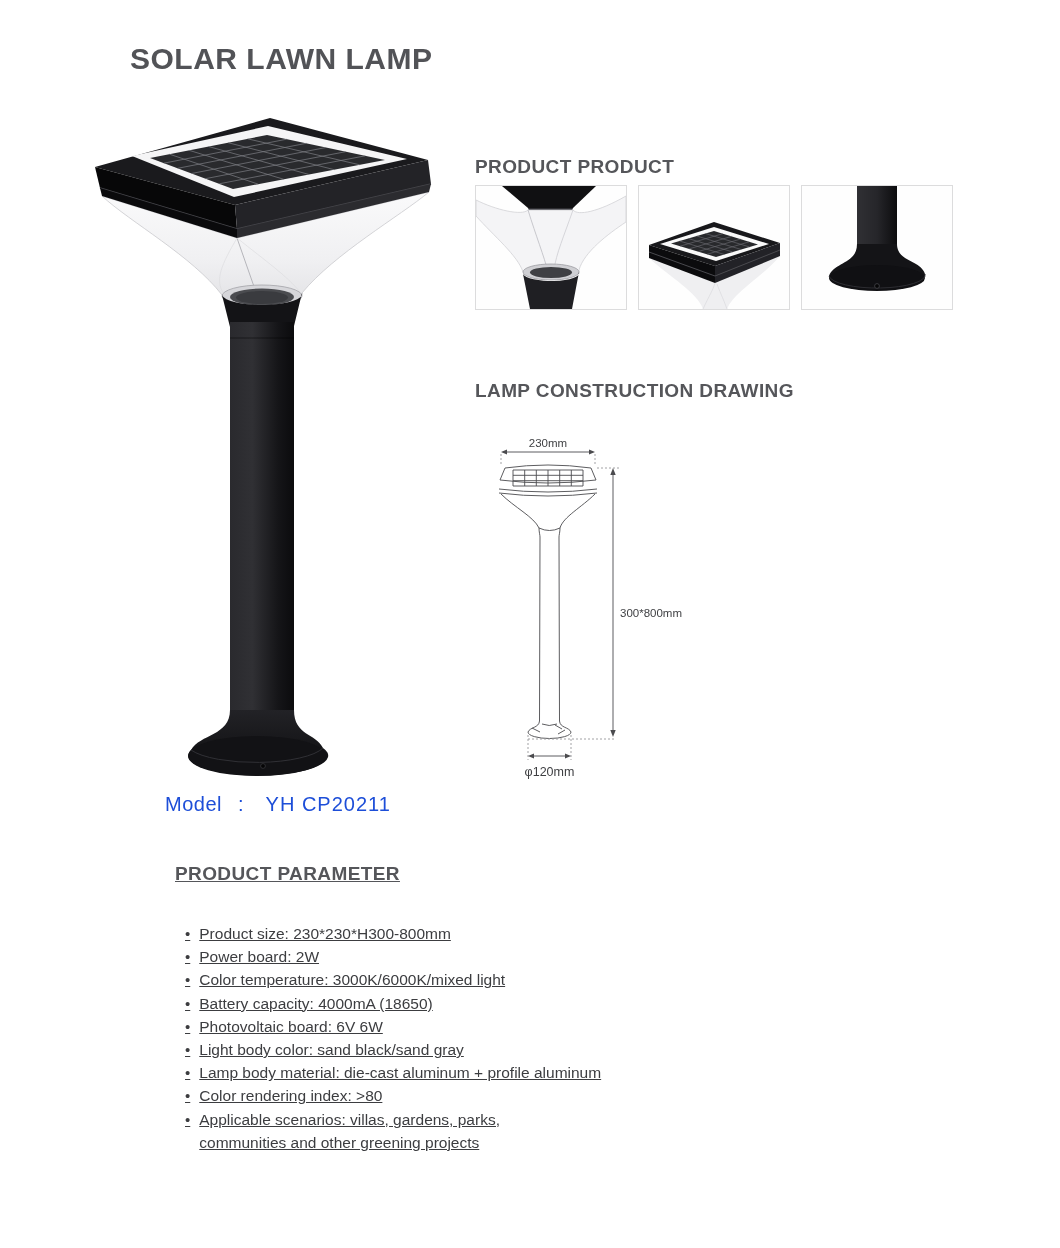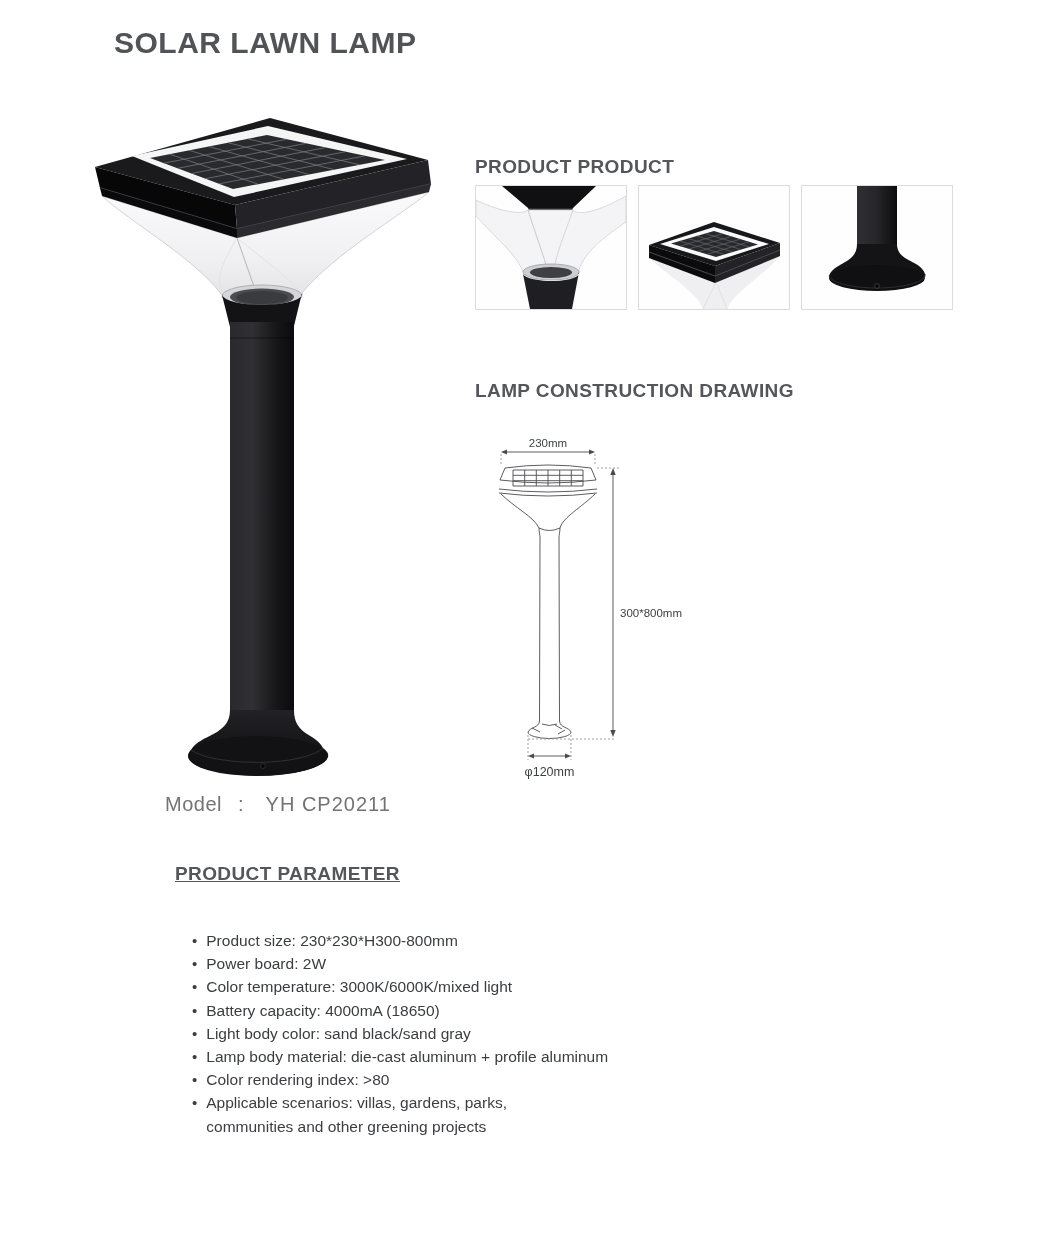--- a/index.html
+++ b/index.html
@@ -1,28 +1,28 @@
 <!DOCTYPE html>
 <html><head>
 <meta charset="utf-8">
 <style>
   html,body{margin:0;padding:0;background:#ffffff;}
   .page{position:relative;width:1060px;height:1248px;background:#ffffff;overflow:hidden;
         font-family:"Liberation Sans", sans-serif;color:#3c3d40;}
   .abs{position:absolute;}
-  h1.title{margin:0;font-size:30px;font-weight:700;color:#525357;letter-spacing:0.5px;}
+  h1.title{margin:16px;font-size:30px;font-weight:700;color:#525357;letter-spacing:0.5px;}
   h2.sec{margin:0;font-size:19px;font-weight:700;color:#55565a;letter-spacing:0.4px;}
   .detail-row{display:flex;gap:11px;}
   .detail-box{width:150px;height:123px;border:1px solid #dcdcdd;background:#fefefe;box-sizing:content-box;}
   .detail-box svg{display:block;}
-  .model-line{font-size:20px;color:#737373;display:flex;align-items:baseline;}
+  .model-line{font-size:20px;color:#1d4ed8;display:flex;align-items:baseline;}
   .model-line .lbl{letter-spacing:0.5px;}
   .model-line .sep{margin:0 22px 0 16px;}
   .model-line .val{letter-spacing:1px;}
-  ul.params{list-style:none;margin:17px;padding:0;width:530px;}
+  ul.params{list-style:none;margin:10px;padding:0;width:530px;text-decoration:underline;}
   ul.params li{display:flex;gap:9px;font-size:15.5px;line-height:23.2px;color:#3c3d40;}
   ul.params .bullet{flex:0 0 auto;}
   ul.params .bullet::before{content:"\2022";font-size:15px;}
   ul.params .ptext{white-space:pre-line;}
   svg text{font-family:"Liberation Sans", sans-serif;}
 </style>
 </head>
 <body>
 
 <div class="page">
@@ -244,20 +244,24 @@
     <li>
         <span class="bullet"></span>
         <span class="ptext">Color temperature: 3000K/6000K/mixed light</span>
       </li>
     <li>
         <span class="bullet"></span>
         <span class="ptext">Battery capacity: 4000mA (18650)</span>
       </li>
     <li>
         <span class="bullet"></span>
+        <span class="ptext">Photovoltaic board: 6V 6W</span>
+      </li>
+    <li>
+        <span class="bullet"></span>
         <span class="ptext">Light body color: sand black/sand gray</span>
       </li>
     <li>
         <span class="bullet"></span>
         <span class="ptext">Lamp body material: die-cast aluminum + profile aluminum</span>
       </li>
     <li>
         <span class="bullet"></span>
         <span class="ptext">Color rendering index: &gt;80</span>
       </li>

